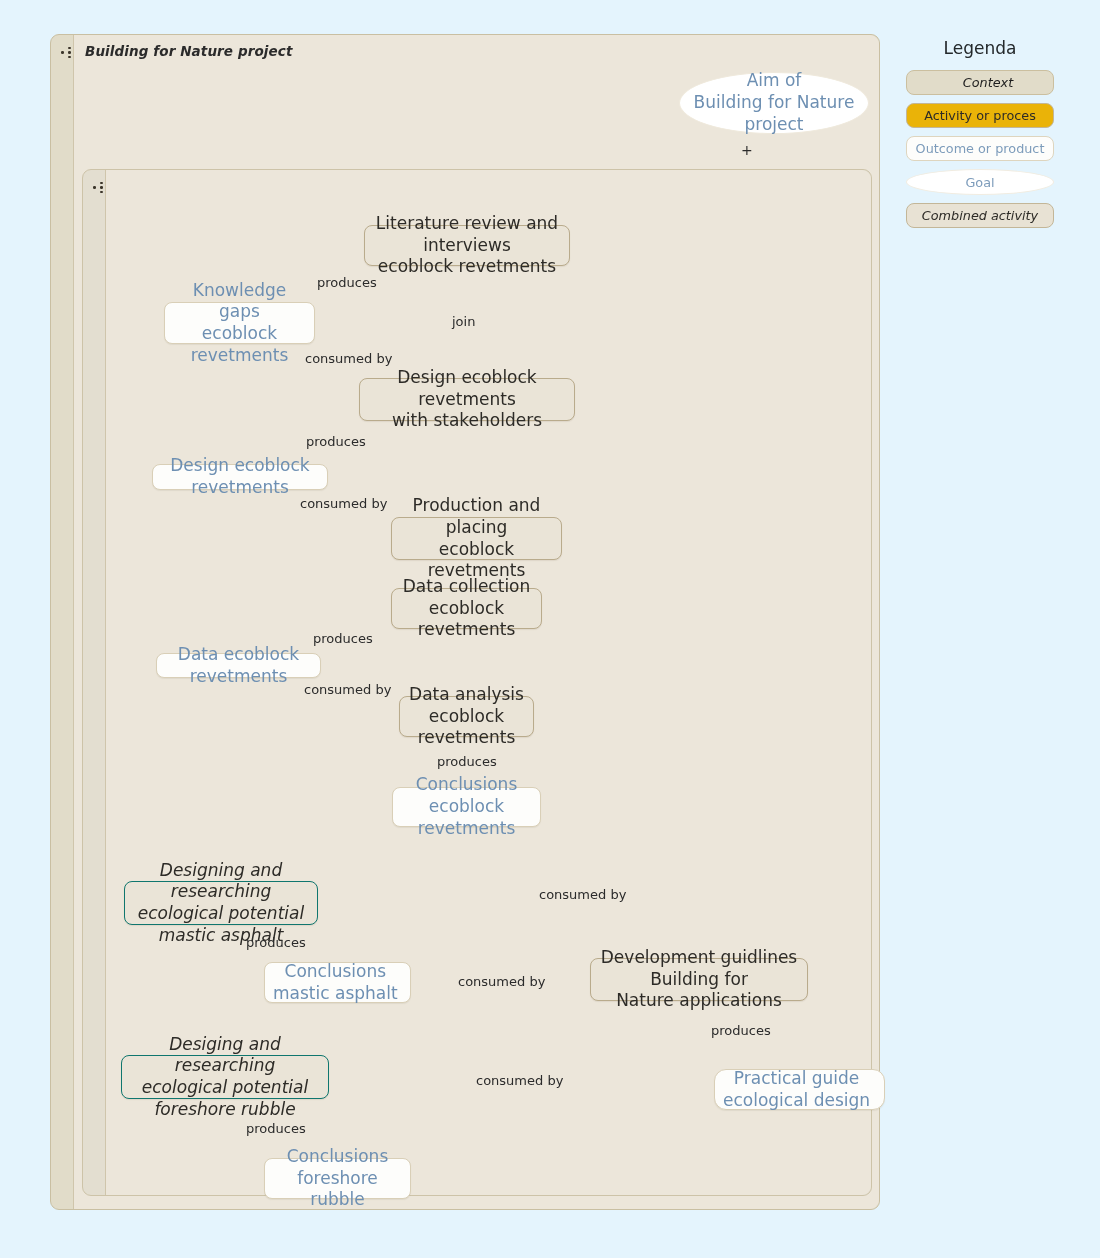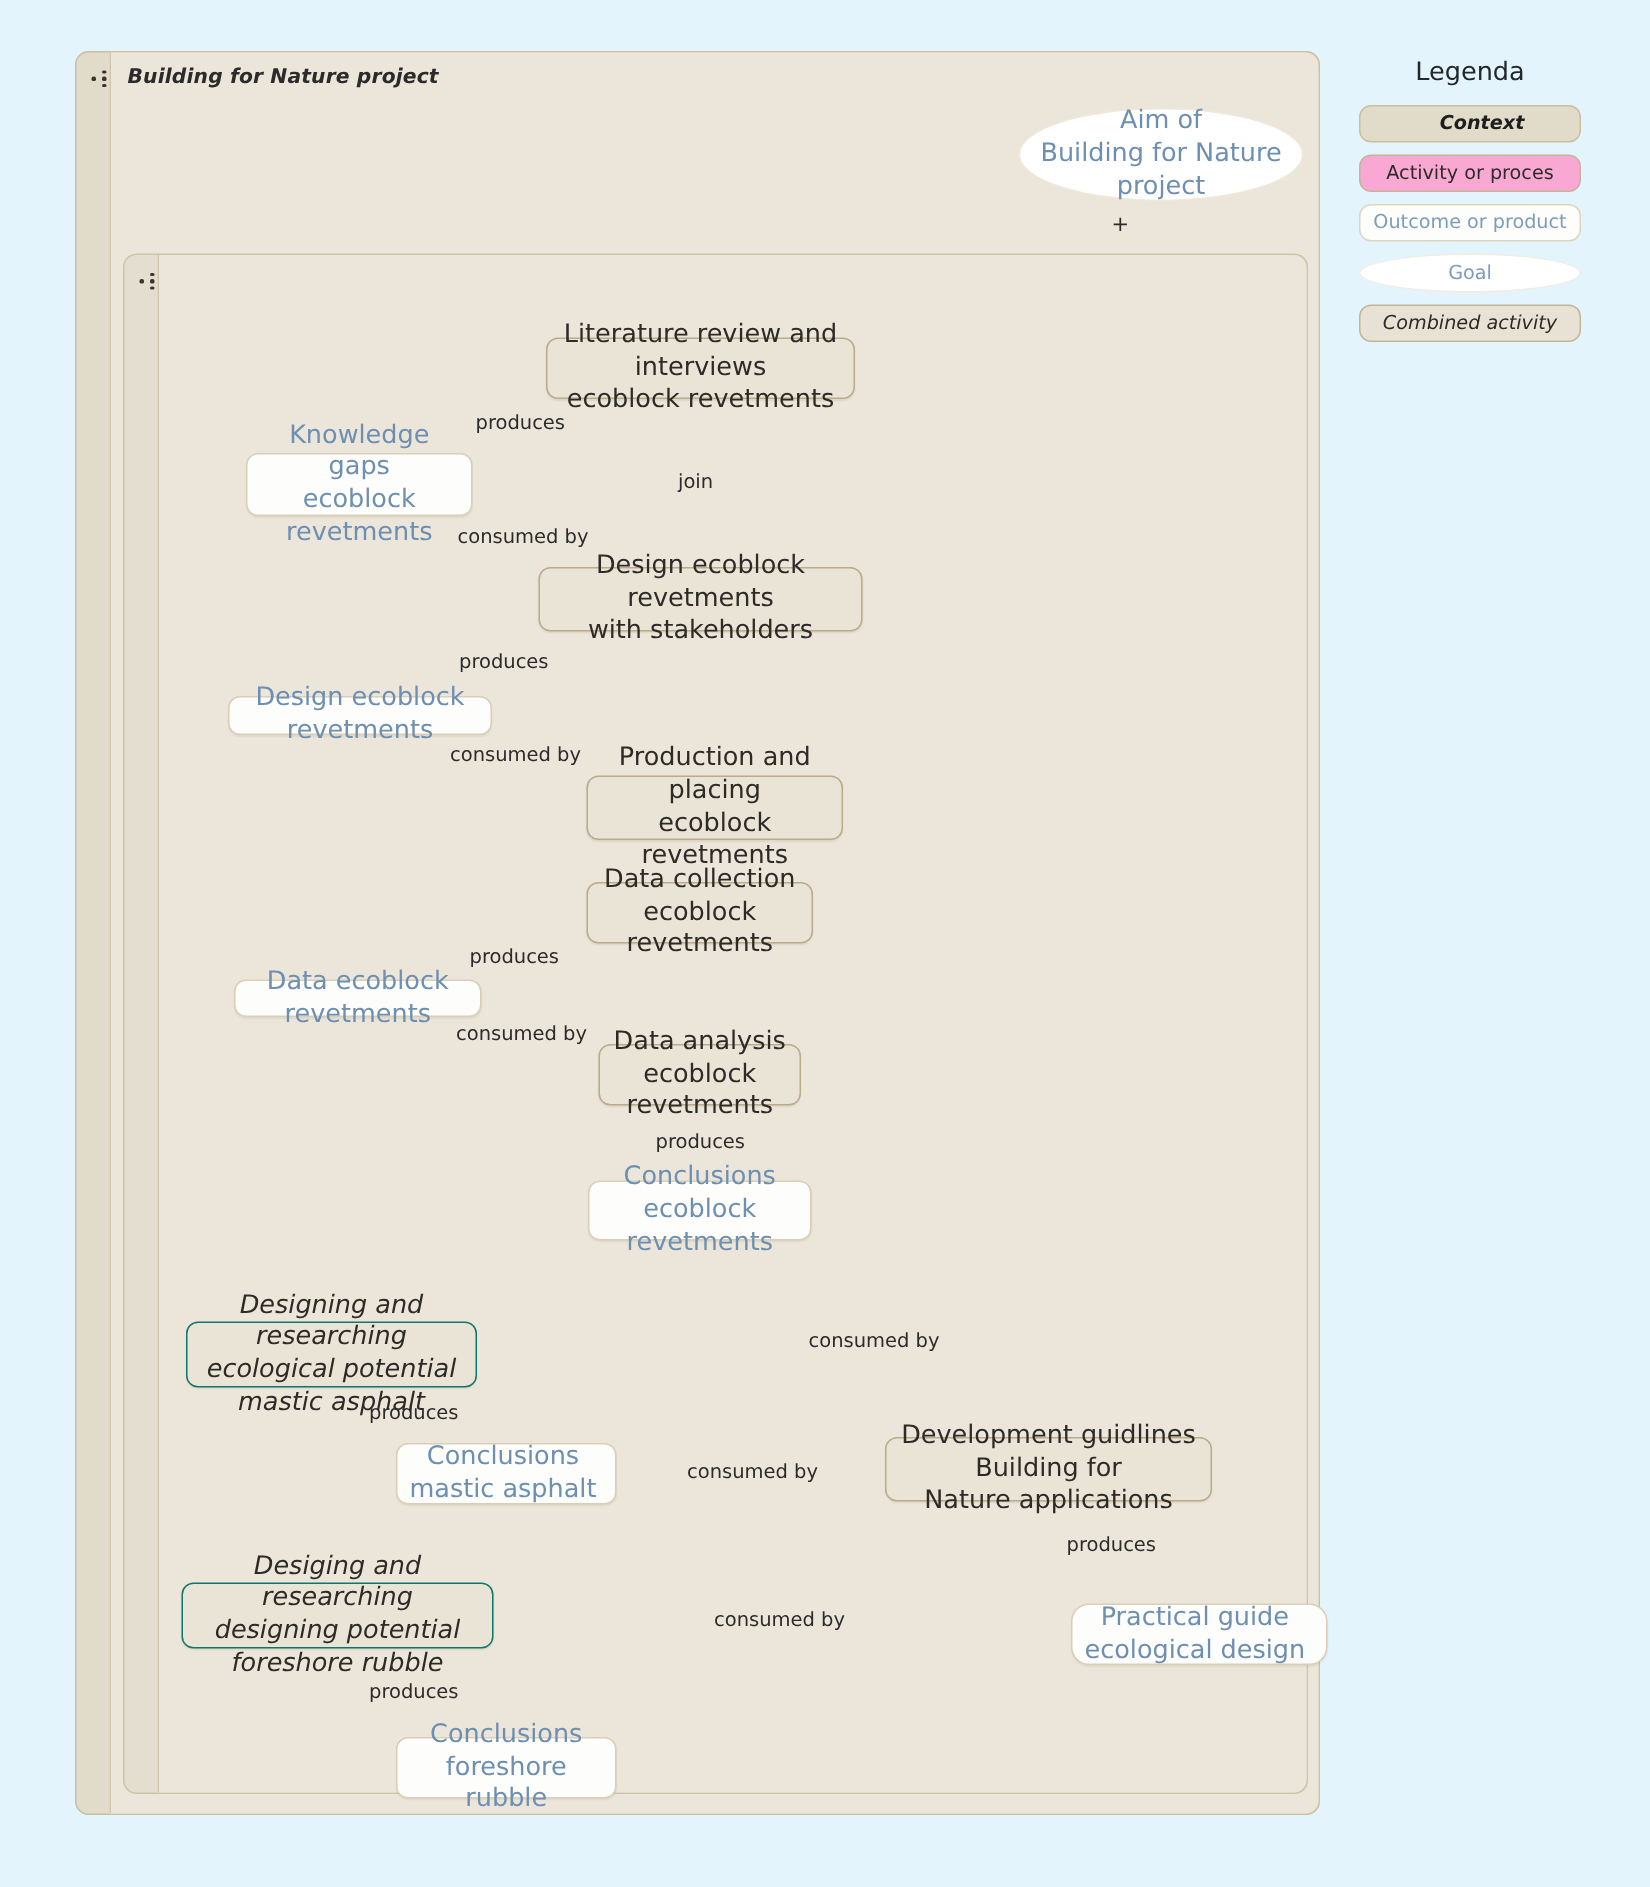--- a/index.html
+++ b/index.html
@@ -113,22 +113,22 @@
     text-align:center; font-size:17px; color:#23282b;
     margin-bottom:12px;
   }
   .lg-item {
     width:148px; margin:0 auto 8px auto;
     height:25px;
     display:flex; align-items:center; justify-content:center;
     font-size:12.8px;
     border-radius:8px;
   }
-  .lg-item.ctx   { background:#e1dcc9; border:1px solid #cbbf9f; color:#1e1e1e; font-weight:bold; font-style:italic;padding-left:16px; }
-  .lg-item.act   { background:#f9a8d4; border:1px solid #c3b698; color:#2d2b27; }
+  .lg-item.ctx   { background:#e1dcc9; border:1px solid #cbbf9f; color:#1e1e1e; font-weight:normal; font-style:italic;padding-left:16px; }
+  .lg-item.act   { background:#eab308; border:1px solid #c3b698; color:#2d2b27; }
   .lg-item.out   { background:#fdfdfb; border:1px solid #ded5bf; color:#7d9cbb; }
   .lg-item.goal  { background:#ffffff; border:1px solid #f1ece1; color:#7d9cbb; border-radius:50%/50%; height:26px; }
   .lg-item.comb  { background:#e8e2d4; border:1px solid #c3b698; color:#2d2b27; font-style:italic; }
 </style>
 </head>
 <body>
 
 <div id="canvas">
 
   <svg id="svglayer" viewBox="0 0 1100 1258" xmlns="http://www.w3.org/2000/svg">
@@ -262,21 +262,21 @@
 Nature applications</span>
   </div>
 
   <div class="node outcome" style="left:714px; top:1069px; width:171px; height:41px;border-radius:12px;">
     <span style="white-space:pre-line">Practical guide
 ecological design</span>
   </div>
 
   <div class="node combined" style="left:121px; top:1055px; width:208px; height:44px;">
     <span style="white-space:pre-line">Desiging and researching
-designing potential foreshore rubble</span>
+ecological potential foreshore rubble</span>
   </div>
 
   <div class="node outcome" style="left:264px; top:1158px; width:147px; height:41px;">
     <span style="white-space:pre-line">Conclusions
 foreshore rubble</span>
   </div>
 
   <div class="elabel plus" style="left:741px; top:142px;">+</div>
 
   <div class="elabel" style="left:317px; top:275px;">produces</div>

